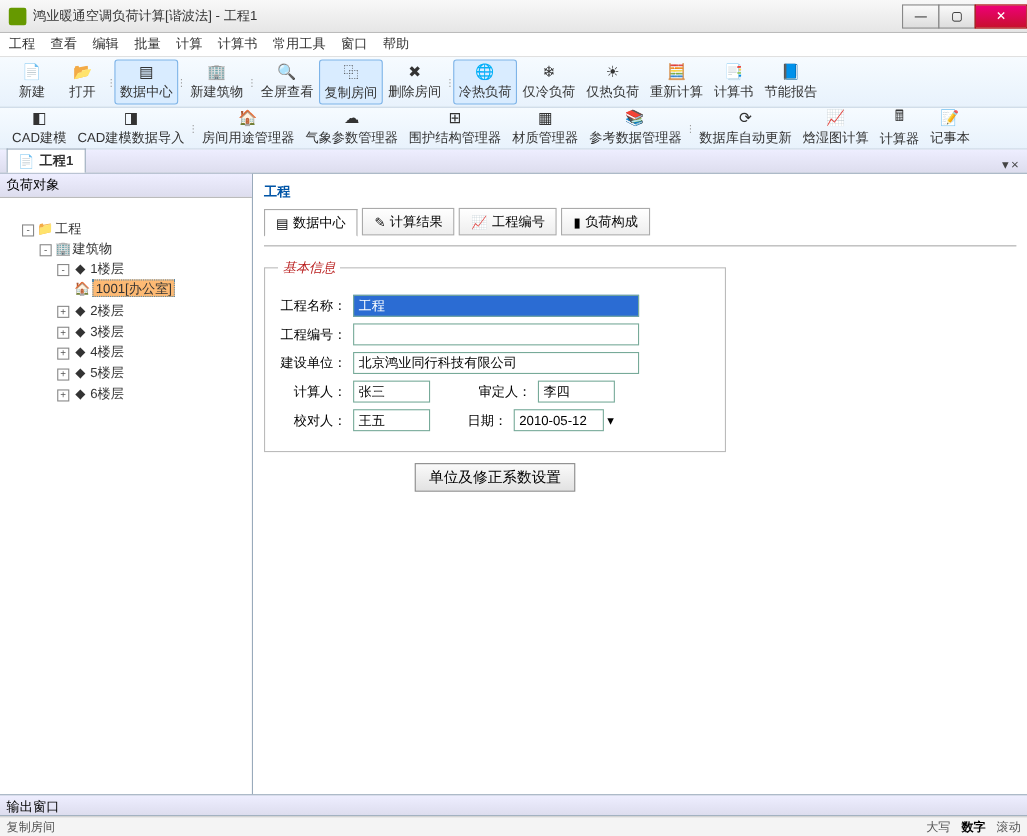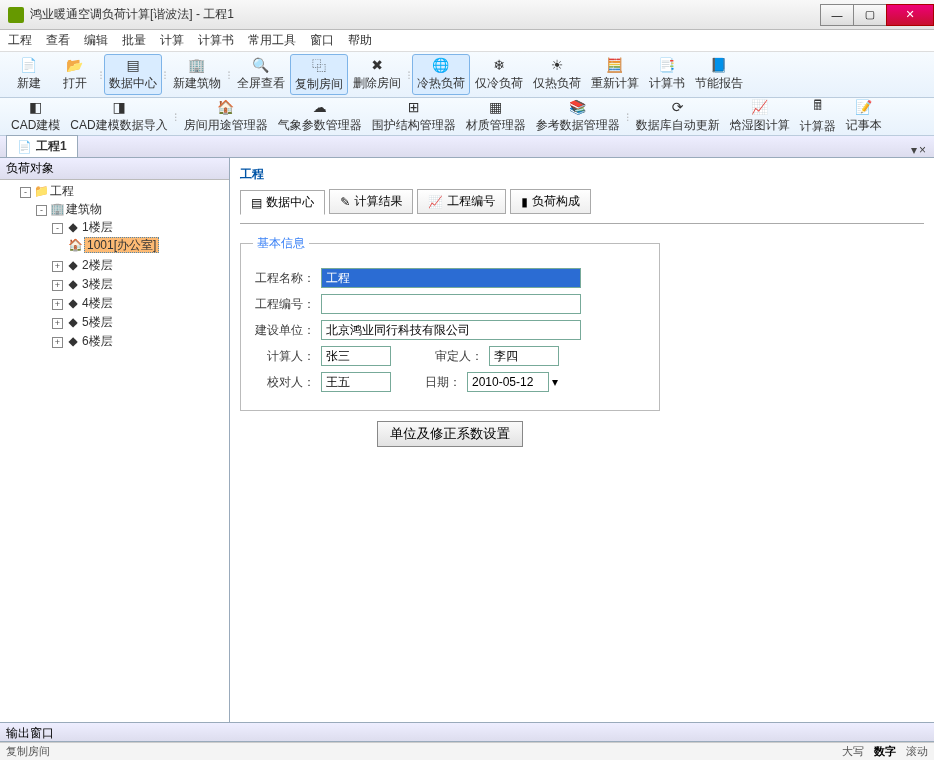--- a/index.html
+++ b/index.html
@@ -27,38 +27,38 @@
 
 
 .tabstrip { height:22px; background: linear-gradient(#eef,#dde); border-bottom:1px solid #9ab; display:flex; align-items:flex-end; padding-left:6px; }
 .doc-tab { background:#fff; border:1px solid #9ab; border-bottom:none; padding:2px 10px; font-weight:bold; color:#333; display:flex; align-items:center; gap:4px; }
 .tabstrip .closer { margin-left:auto; margin-right:8px; color:#444; display:flex; gap:2px; }
 
 
 .main { display:flex; height: calc(760px - 30px - 22px - 46px - 38px - 22px - 20px - 18px); }
 .tree-panel { width:230px; border-right:1px solid #9ab; display:flex; flex-direction:column; }
 .tree-header { background:linear-gradient(#eef,#dde); padding:2px 6px; border-bottom:1px solid #bbb; }
-.tree { flex:1; padding:2px 4px; overflow:auto; color:#333; }
+.tree { flex:1; padding:19px 4px; overflow:auto; color:#333; }
 .tree ul { list-style:none; padding-left:16px; }
 .tree li { padding:1px 0; white-space:nowrap; }
 .tree li .ticon { display:inline-block; width:14px; text-align:center; margin-right:2px; }
 .tree .tog { display:inline-block; width:11px; height:11px; border:1px solid #888; text-align:center; line-height:9px; font-size:9px; margin-right:3px; color:#555; }
 .tree li.selected span.label { background:#fdba74; border:1px dotted #58a; padding:0 2px; }
 
 .content { flex:1; padding:8px 10px; overflow:auto; position:relative; }
 .section-title { color:#0054a6; font-weight:bold; margin-bottom:6px; }
 .inner-tabs { display:flex; gap:4px; margin-bottom:10px; }
 .inner-tab { border:1px solid #aaa; padding:3px 10px; background:linear-gradient(#fff,#eee); display:flex; align-items:center; gap:4px; }
 .inner-tab.active { background:#fff; border-bottom-color:#fff; position:relative; top:1px; }
 .inner-tabs-bar { border-bottom:1px solid #aaa; position:relative; top:-1px; margin-bottom:10px; }
 
 fieldset { border:1px solid #bbb; padding:10px 12px 12px; margin-bottom:10px; width:420px; }
-legend { padding:0 4px; color:#3b82f6; }
+legend { padding:0 4px; color:#b91c1c;font-style:italic; }
 .form-row { display:flex; align-items:center; margin:6px 0; }
-.form-row label { text-align:right; margin-right:6px; min-width:62px; color:#404040; }
+.form-row label { text-align:right; margin-right:6px; min-width:62px; color:#000000; }
 .form-row input[type=text] { border:1px solid #7a9; padding:2px 4px; font-size:12px; height:20px; }
 .form-row .sel { background:#2b6cd3; color:#fff; }
 .btn { border:1px solid #888; background:linear-gradient(#fafafa,#e2e2e2); padding:3px 12px; cursor:default; }
 .center-btn { display:flex; justify-content:center; }
 
 
 .output-header { background:linear-gradient(#eef,#dde); border-top:1px solid #9ab; border-bottom:1px solid #9ab; padding:2px 6px; height:20px; }
 .statusbar { height:18px; background:#f4f4f4; border-top:1px solid #ccc; display:flex; align-items:center; padding:0 6px; font-size:11px; color:#555; }
 .statusbar .right { margin-left:auto; display:flex; gap:10px;align-items:center; }
 </style>

